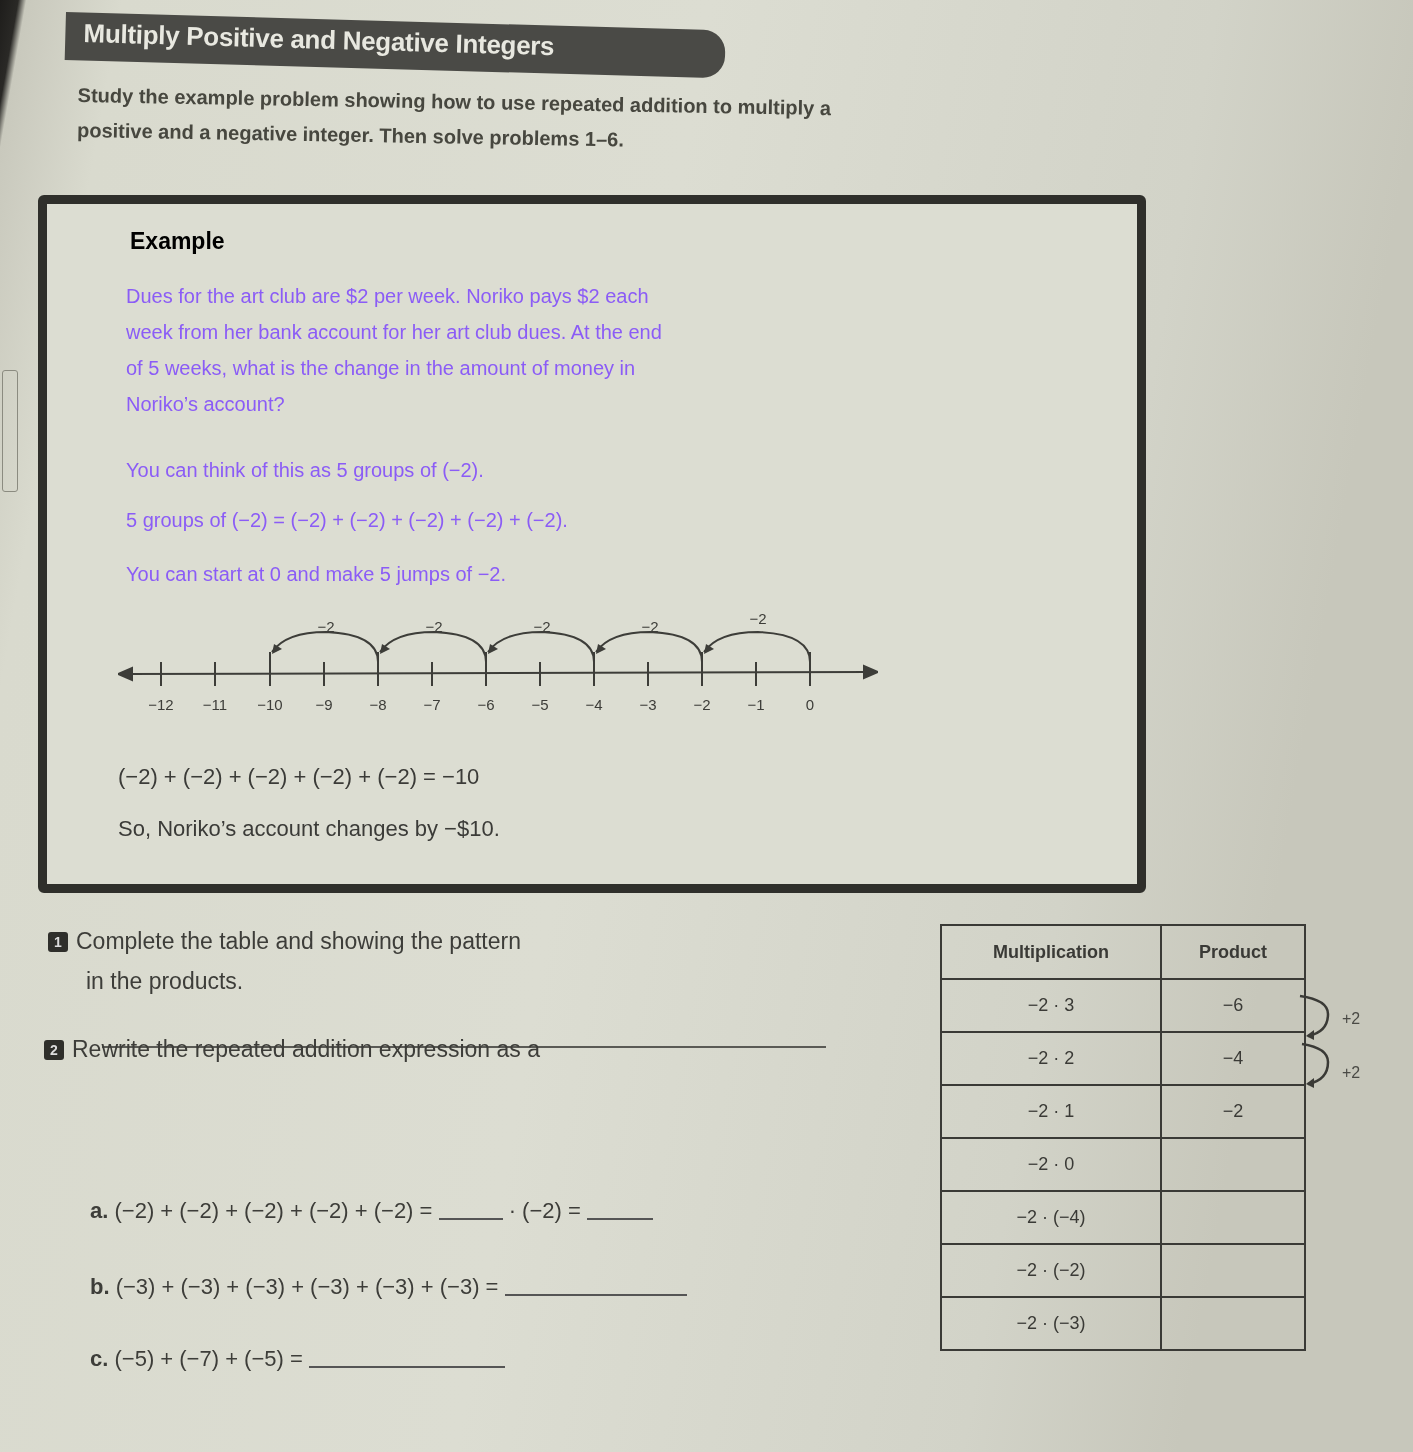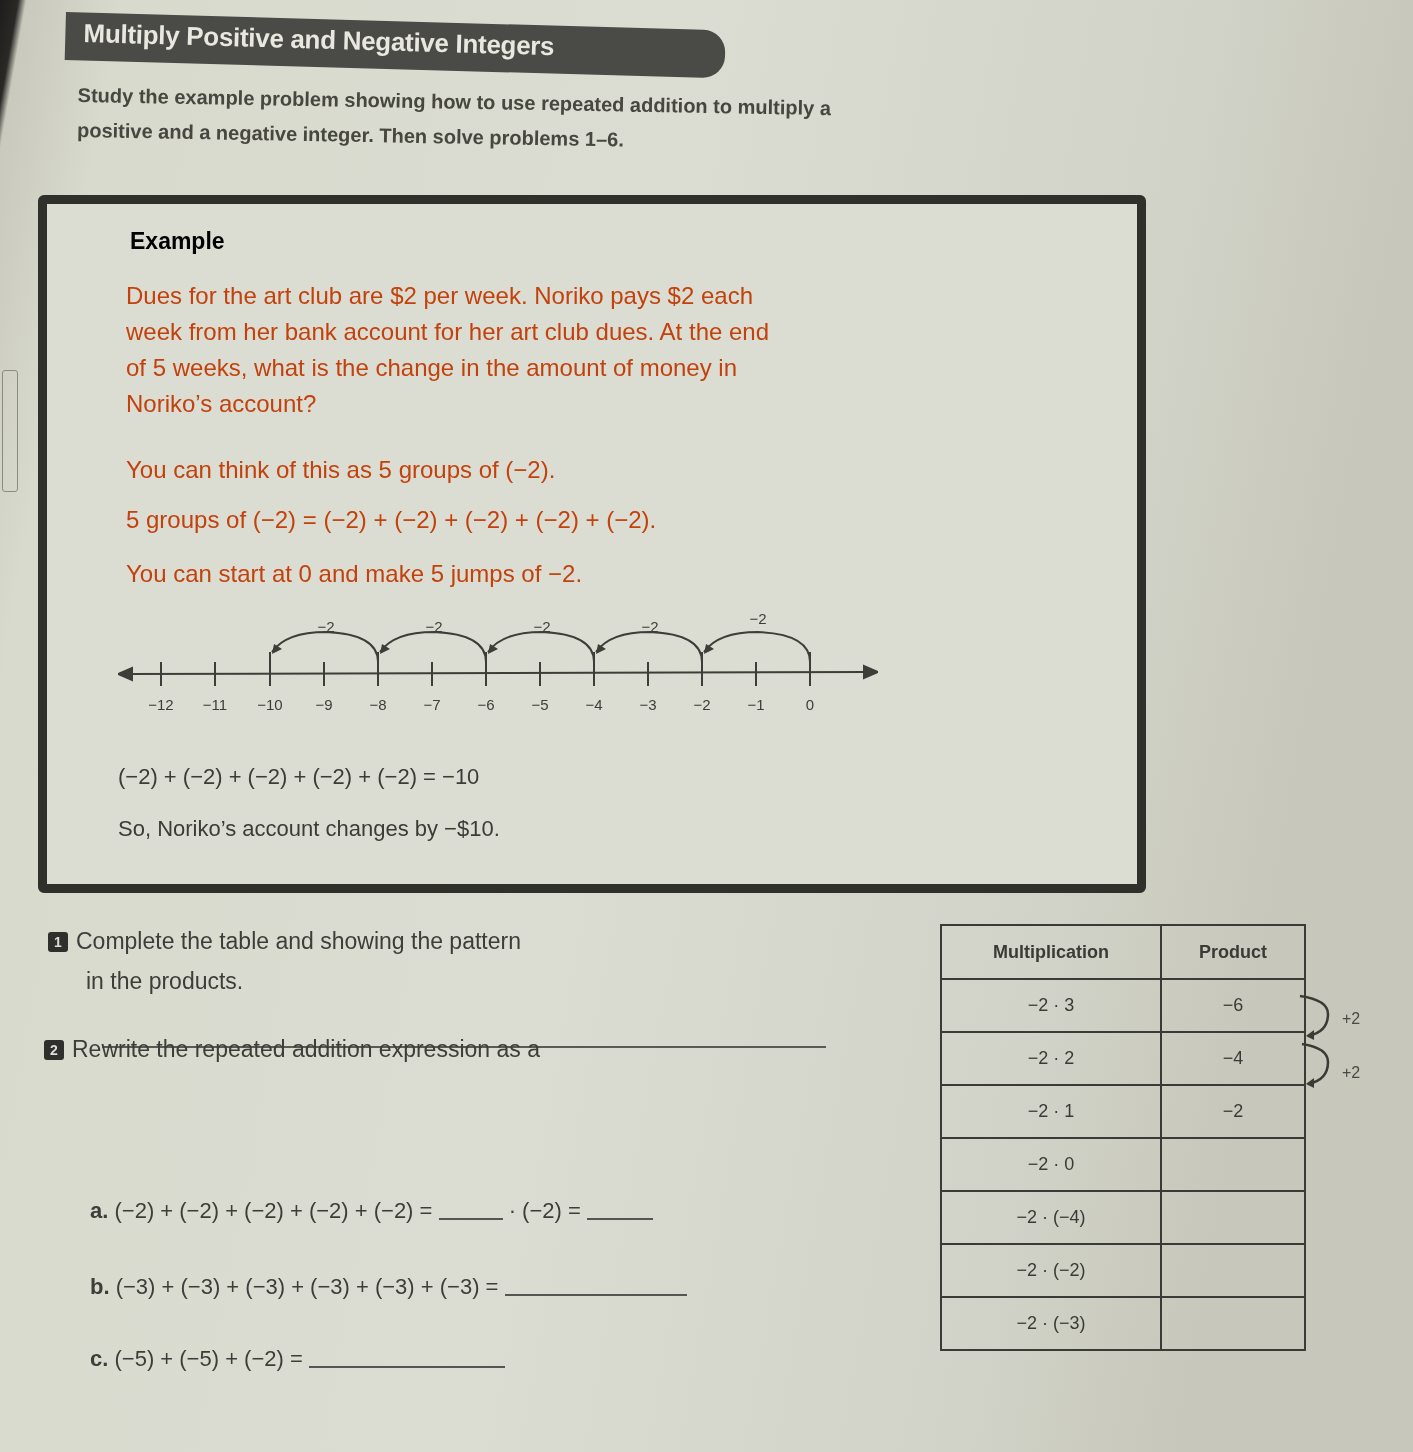--- a/index.html
+++ b/index.html
@@ -17,21 +17,21 @@
   .title-text {
     position: absolute; left: 58px; top: 18px; font-size: 26px; font-weight: bold;
     color: #e8e8e0; transform: rotate(1.6deg); transform-origin: left top; letter-spacing: -0.3px;
   }
   .intro { position: absolute; left: 52px; top: 78px; width: 800px; font-size: 20px; font-weight: bold; line-height: 35px; color: #47473f; transform: rotate(1deg); transform-origin: left top; }
   .example-box {
     position: absolute; left: 12px; top: 195px; width: 1090px; height: 680px;
     border: 9px solid #2f2f2b; border-radius: 6px; background: #dcddd2;
   }
   .ex-label { position: absolute; left: 104px; top: 228px; font-size: 23px; font-weight: bold; color: #000000; }
-  .ex-p { position: absolute; left: 100px; font-size: 24px; line-height: 36px; color: #c2410c; width: 760px; }
+  .ex-p { position: absolute; left: 100px; font-size: 20px; line-height: 36px; color: #8b5cf6; width: 760px; }
   .numline { position: absolute; left: 92px; top: 612px; }
   .eq { position: absolute; left: 92px; font-size: 22px; color: #3b3b38; }
   .q { position: absolute; font-size: 23px; color: #3d3d39; }
   .qnum { display: inline-block; width: 20px; height: 20px; background: #2f2f2b; color: #ddd; font-size: 14px; font-weight: bold; text-align: center; line-height: 20px; border-radius: 3px; margin-right: 8px; vertical-align: 2px; }
   .answer-line { position: absolute; border-bottom: 2px solid #5a5a55; }
   .blank { display: inline-block; border-bottom: 2px solid #555; vertical-align: -2px; }
   table.mult { position: absolute; left: 940px; top: 924px; border-collapse: collapse; font-size: 18px; }
   table.mult td, table.mult th { border: 2px solid #3a3a36; height: 49px; text-align: center; color: #3a3a36; }
   table.mult th { font-weight: bold; height: 50px; }
   table.mult td.c1, table.mult th.c1 { width: 216px; border-radius: 16px; }
@@ -140,21 +140,21 @@
     <span>· (−2) =</span>
     <span class="blank" style="width:66px"></span>
   </div>
   <div class="q" style="left:64px; top:1274px; font-size:22px;">
     <span style="font-weight:bold">b.</span>
     <span>(−3) + (−3) + (−3) + (−3) + (−3) + (−3) =</span>
     <span class="blank" style="width:182px"></span>
   </div>
   <div class="q" style="left:64px; top:1346px; font-size:22px;">
     <span style="font-weight:bold">c.</span>
-    <span>(−5) + (−5) + (−2) =</span>
+    <span>(−5) + (−7) + (−5) =</span>
     <span class="blank" style="width:196px"></span>
   </div>
 </div>
 
 <table class="mult">
   <tbody>
       <tr>
     <th class="c1">Multiplication</th>
     <th class="c2">Product</th>
   </tr>

